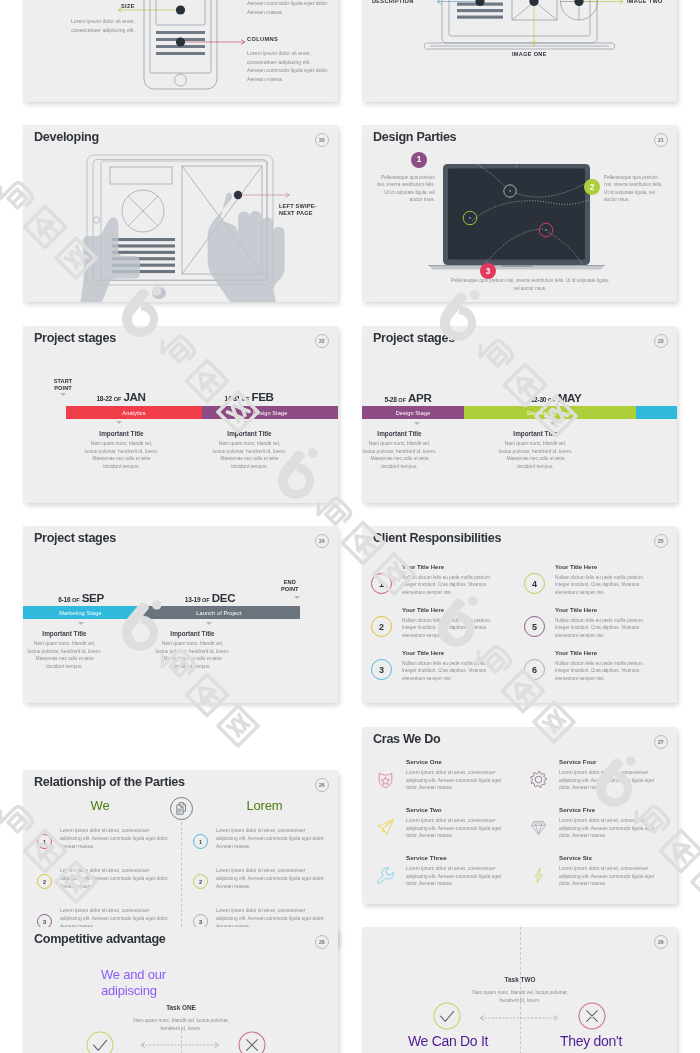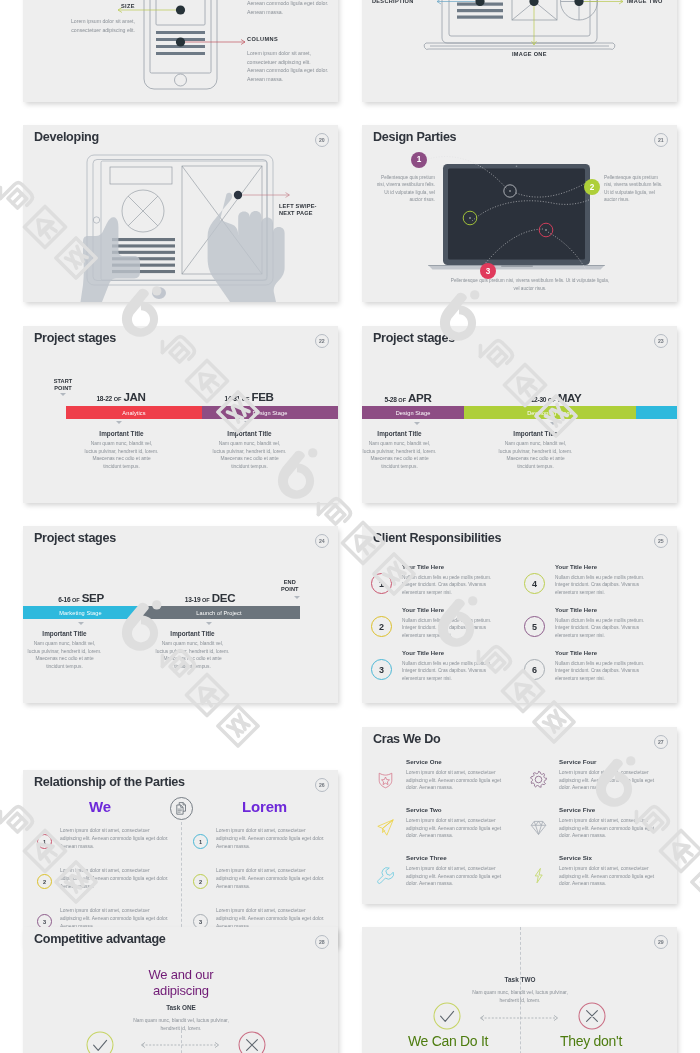--- a/index.html
+++ b/index.html
@@ -17,26 +17,26 @@
   .stitle{position:absolute;left:11px;top:5px;font-size:12.6px;font-weight:700;color:#2f343c;
      letter-spacing:-0.3px;white-space:nowrap;font-family:"Liberation Sans",sans-serif;}
   .snum{position:absolute;right:9px;top:7.5px;width:12.5px;height:12.5px;border-radius:50%;
      border:0.8px solid #b6bcc4;color:#70767e;font-size:5.2px;
      display:flex;align-items:center;justify-content:center;font-weight:700;letter-spacing:-0.2px;}
 
   
   .abs{position:absolute;}
   .bodyt{color:#8a9097;}
   svg{display:block;overflow:visible;}
-  .cahead{font-size:13px;color:#701a75;text-align:center;line-height:15.5px;letter-spacing:-0.2px;}
+  .cahead{font-size:13px;color:#8b5cf6;line-height:15.5px;letter-spacing:-0.2px;}
   .catask{font-size:6.4px;font-weight:700;color:#3a4049;text-align:center;}
   .catb{font-size:4.9px;line-height:7.8px;color:#8a9097;text-align:center;}
-  .caleg{font-size:14px;color:#4d7c0f;text-align:center;letter-spacing:-0.3px;}
-
-  .colh{font-size:15px;color:#6d28d9;text-align:center;font-weight:700;letter-spacing:-0.2px;}
+  .caleg{font-size:14px;color:#4c1d95;text-align:center;letter-spacing:-0.3px;}
+
+  .colh{font-size:13px;color:#4d7c0f;text-align:center;font-weight:400;letter-spacing:-0.2px;}
   .vdash{position:absolute;width:0;border-left:0.8px dashed #c4c8cd;}
   .rprow{display:flex;align-items:flex-start;width:145px;}
   .rpcirc{width:13px;height:13px;border-radius:50%;border:0.9px solid #ccc;flex:0 0 13px;
      display:flex;align-items:center;justify-content:center;font-size:5.6px;font-weight:700;color:#3a4049;margin-top:7px;}
   .rpb{margin-left:8px;font-size:4.9px;line-height:8.1px;color:#8a9097;width:112px;}
   .wwrow{display:flex;align-items:flex-start;width:150px;}
   .wwic{width:18px;flex:0 0 18px;margin-top:12px;}
   .wwtxt{margin-left:12px;}
   .wwh{font-size:6.2px;font-weight:700;color:#3a4049;margin-bottom:4px;}
   .wwb{font-size:4.9px;line-height:7.7px;color:#8a9097;width:96px;}

